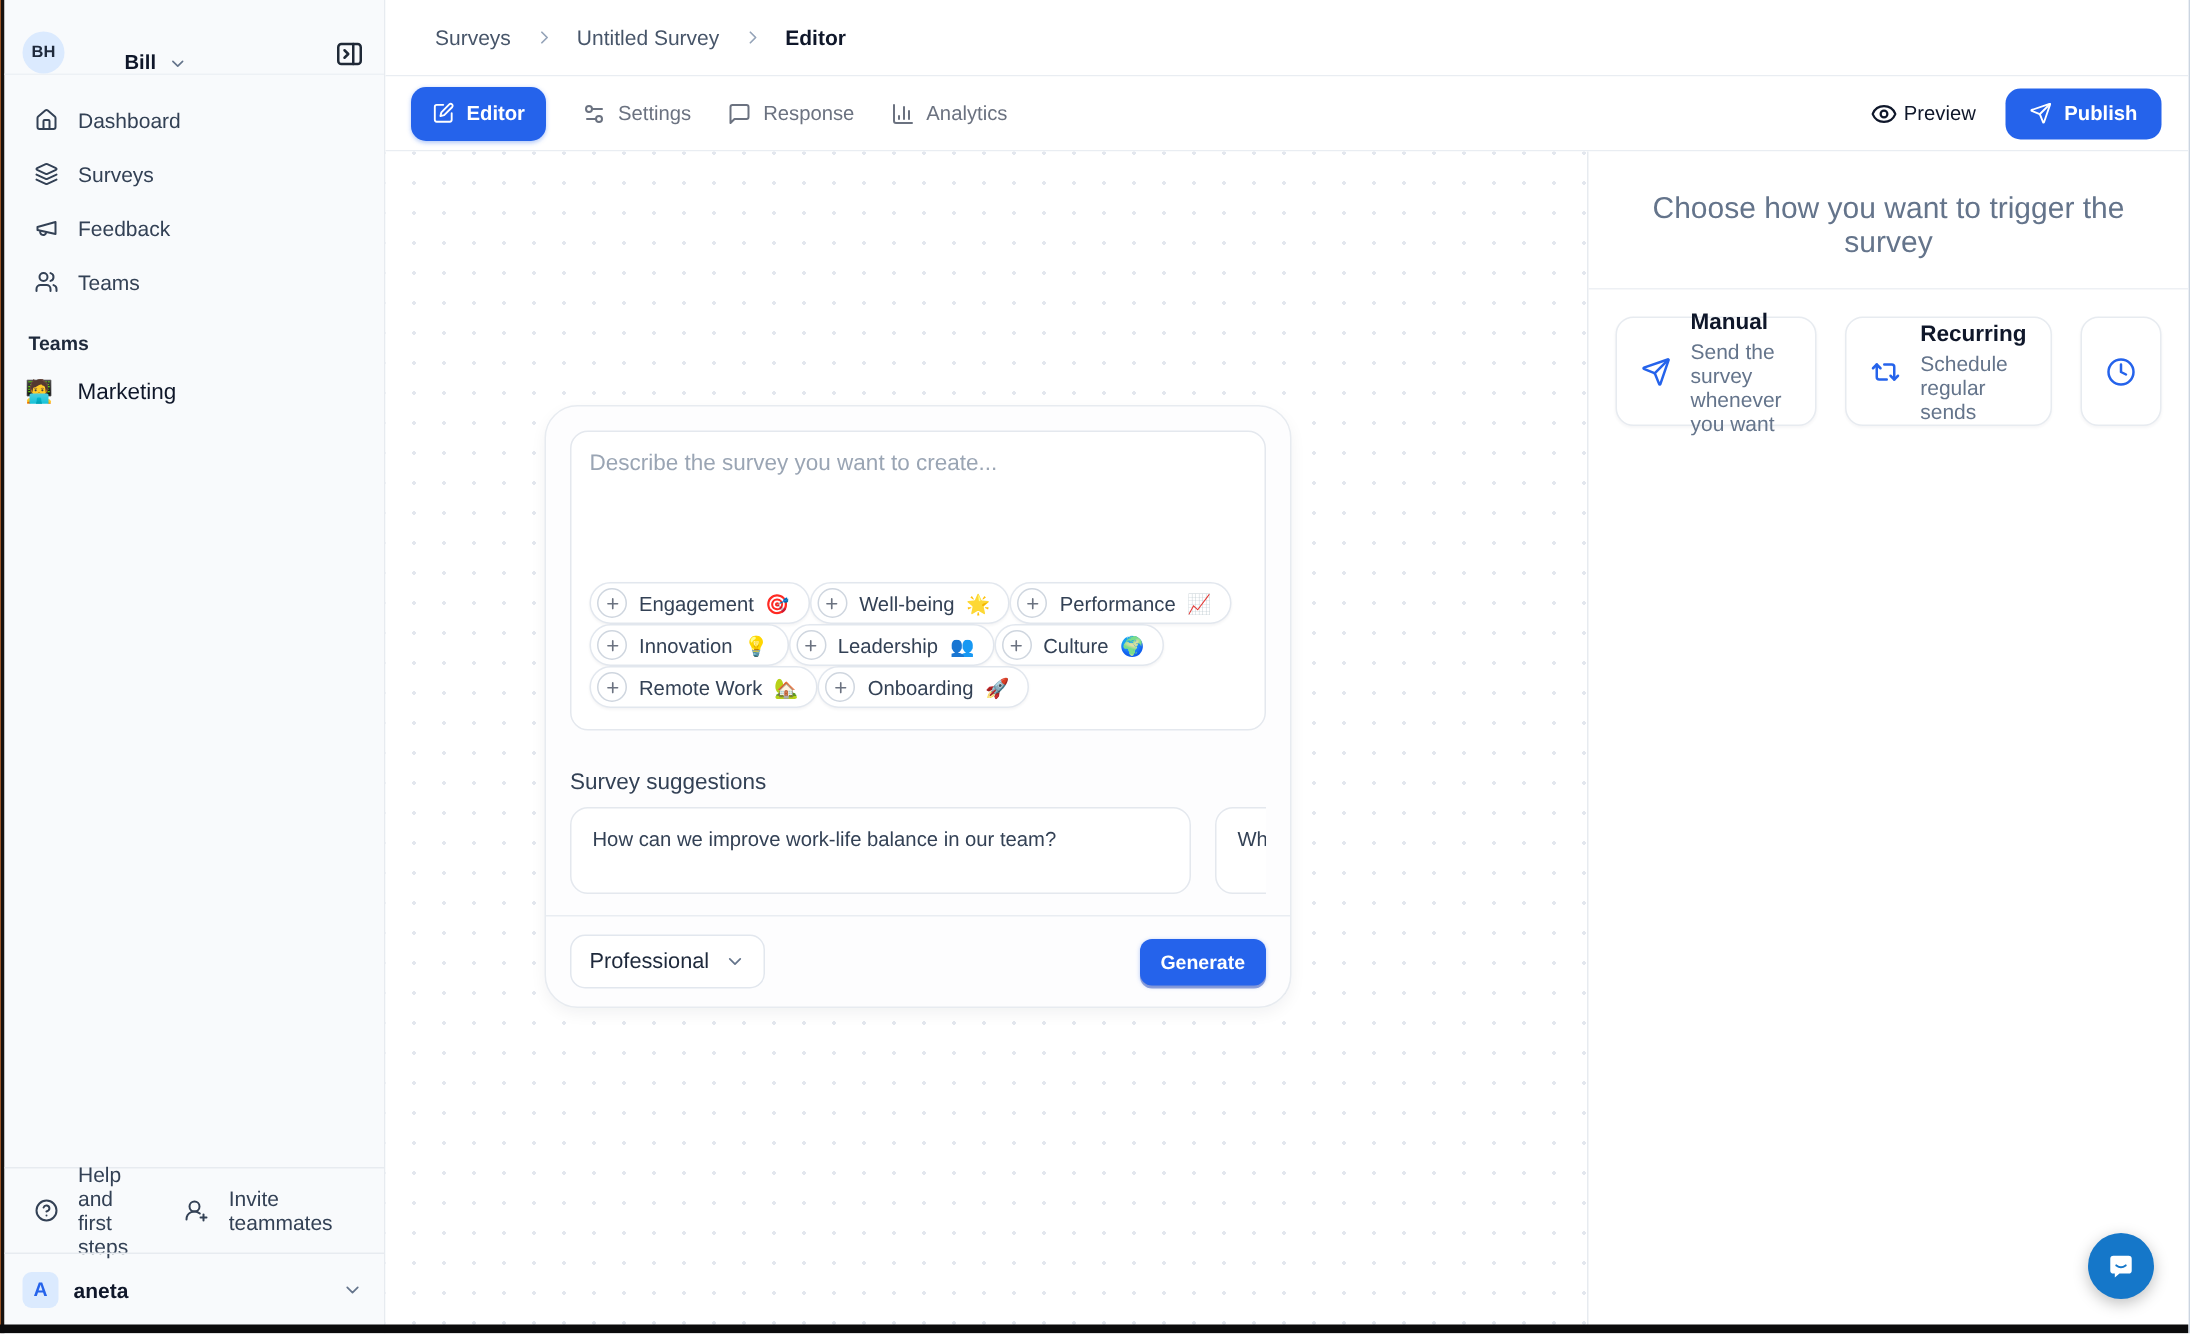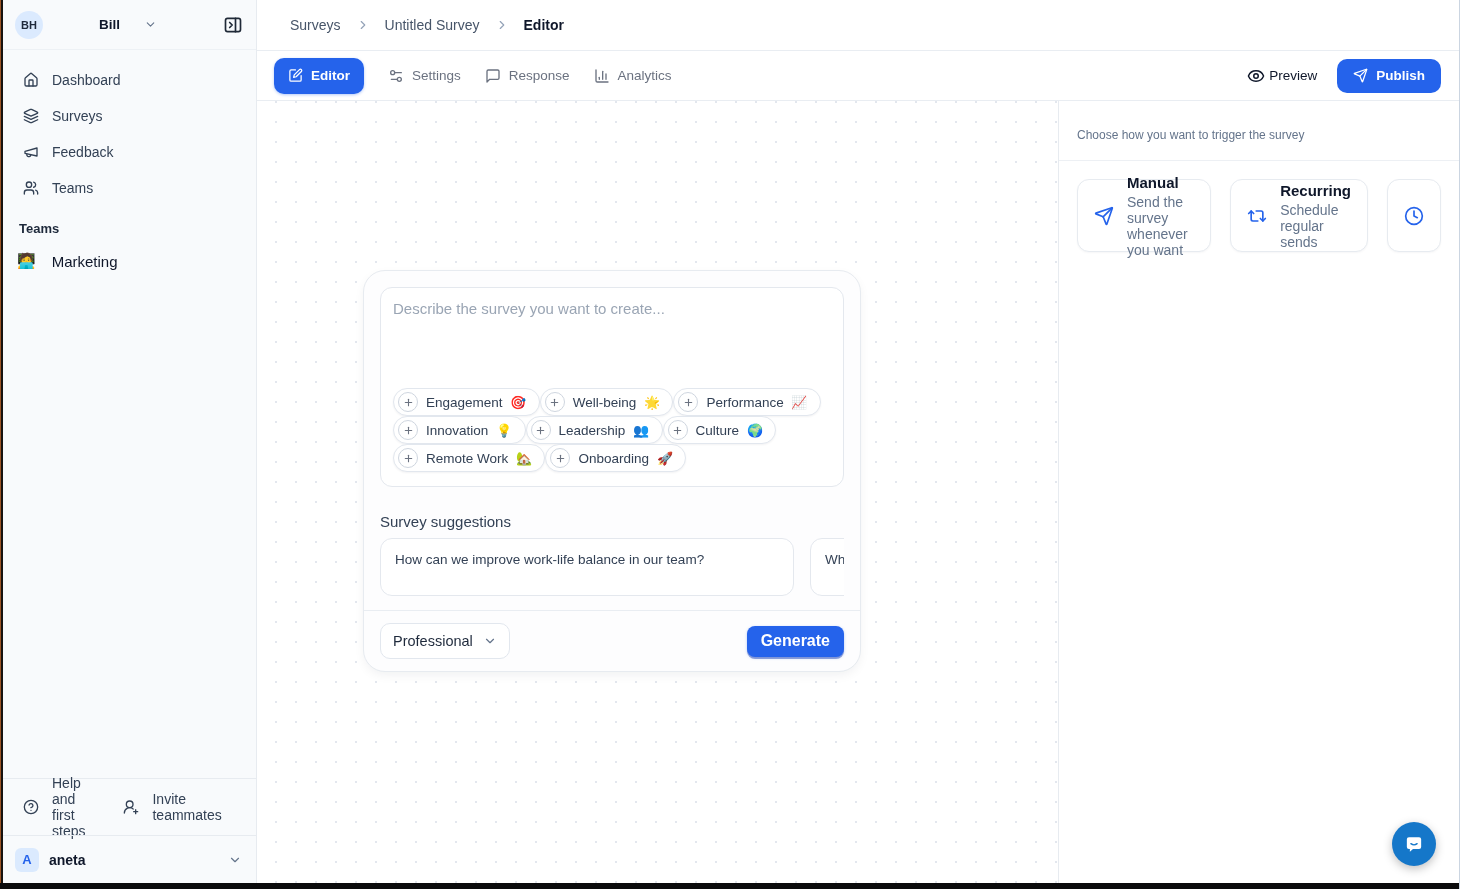--- a/index.html
+++ b/index.html
@@ -8,21 +8,21 @@
   .app { position:relative; width:1460px; height:889px; display:flex; overflow:hidden; background:#fff; border-right:1px solid #cbd5e1; }
   svg { display:block; }
   .icon { flex:none; }
 
   
   .edge-left { flex:none; width:3px; background:linear-gradient(to right,#9c5526 0 1px,#17120f 1px); }
   .bottom-strip { position:absolute; left:0; right:0; bottom:0; height:6px; background:#0b0b0c; z-index:60; }
 
   
   .sidebar { flex:none; width:254px; background:#f8fafc; border-right:1px solid #e7ebf0; display:flex; flex-direction:column; }
-  .sb-header { height:50px; flex:none; display:flex; align-items:center; gap:24px; padding:0 10px 0 12px; border-bottom:1px solid #edf1f5; }
+  .sb-header { height:50px; flex:none; display:flex; align-items:flex-end; gap:8px; padding:0 10px 0 12px; border-bottom:1px solid #edf1f5; }
   .sb-avatar { width:28px; height:28px; border-radius:50%; background:#dbeafe; color:#1e293b; font-size:11px; font-weight:700; display:flex; align-items:center; justify-content:center; }
   .sb-wsname { font-size:13.5px; font-weight:700; color:#0f172a;padding-left:32px; }
   .sb-chev { color:#64748b; }
   .sb-spacer { flex:1; }
   .sb-toggle { width:26px; height:26px; border:none; background:transparent; color:#1f2937; display:flex; align-items:center; justify-content:center; cursor:pointer; }
   .sb-nav { padding:13px 8px 0; display:flex; flex-direction:column; gap:2px; }
   .sb-item { height:34px; display:flex; align-items:center; gap:13px; padding:0 12px; border-radius:8px; color:#334155; font-size:14px; cursor:pointer; }
   .sb-item .icon { color:#334155; }
   .sb-section-label { margin-top:16px; padding:0 16px; font-size:13px; font-weight:700; color:#1e293b; }
   .sb-team { margin-top:6px; height:38px; display:flex; align-items:center; gap:16px; padding:0 14px; font-size:15px; font-weight:500; color:#0f172a; cursor:pointer; }
@@ -67,27 +67,27 @@
   .chip-emoji { font-size:13px; }
   .sug-label { margin-top:26px; font-size:15px; font-weight:500; color:#334155; }
   .sug-row { margin-top:8px; display:flex; gap:16px; overflow:hidden; }
   .sug-card { flex:none; height:58px; background:#fff; border:1px solid #e4e8ee; border-radius:12px; padding:12px 14px; font-size:13.5px; color:#334155; line-height:1.35; cursor:pointer; white-space:nowrap; overflow:hidden; }
   .sug-card.first { width:414px; white-space:normal; }
   .sug-card.second { width:330px; }
   .composer-divider { margin:14px -16px 0; border-top:1px solid #e9edf2; }
   .composer-footer { height:60px; display:flex; align-items:center; justify-content:space-between; }
   .tone-select { width:130px; height:36px; background:#fff; border:1px solid #e2e7ee; border-radius:10px; padding:0 12px; display:flex; align-items:center; justify-content:space-between; font-size:14.5px; color:#1e293b; cursor:pointer; }
   .tone-select .sb-chev { color:#64748b; }
-  .generate-btn { height:31px; padding:0 14px; border:none; border-radius:8px; background:var(--primary); color:#fff; font-size:16px; font-weight:700; cursor:pointer; box-shadow:0 2px 0 rgba(30,64,175,.45), 0 1px 3px rgba(37,99,235,.35); }
+  .generate-btn { height:31px; padding:0 14px; border:none; border-radius:8px; background:var(--primary); color:#fff; font-size:13px; font-weight:700; cursor:pointer; box-shadow:0 2px 0 rgba(30,64,175,.45), 0 1px 3px rgba(37,99,235,.35); }
 
   
   .right-panel { flex:1; border-left:1px solid #e7ebf0; background:#fff; display:flex; flex-direction:column; }
   .panel-header { padding:21px 18px 18px; border-bottom:1px solid #edf0f4; }
   .panel-title { font-size:18px; font-weight:700; color:#0f172a; letter-spacing:-.2px; }
-  .panel-subtitle { margin-top:6px; font-size:12px; color:#64748b; }
+  .panel-subtitle { margin-top:6px; font-size:20px; color:#64748b;text-align:center; }
   .option-list { padding:18px; display:flex; flex-direction:row; gap:19px; }
   .option-card { height:73px; display:flex; align-items:center; gap:13px; padding:0 16px; border:1px solid #e7ebf0; border-radius:12px; background:#fff; box-shadow:0 1px 2px rgba(15,23,42,.04); cursor:pointer; }
   .option-icon { color:var(--primary); }
   .option-title { font-size:15px; font-weight:700; color:#0f172a; }
   .option-desc { margin-top:3px; font-size:14px; color:#64748b; }
 
   
   .chat-bubble { position:absolute; right:23px; bottom:23px; width:44px; height:44px; border-radius:50%; background:#1577c9; display:flex; align-items:center; justify-content:center; box-shadow:0 3px 10px rgba(0,0,0,.25); cursor:pointer; z-index:70; border:none; }
 </style>
 </head>

